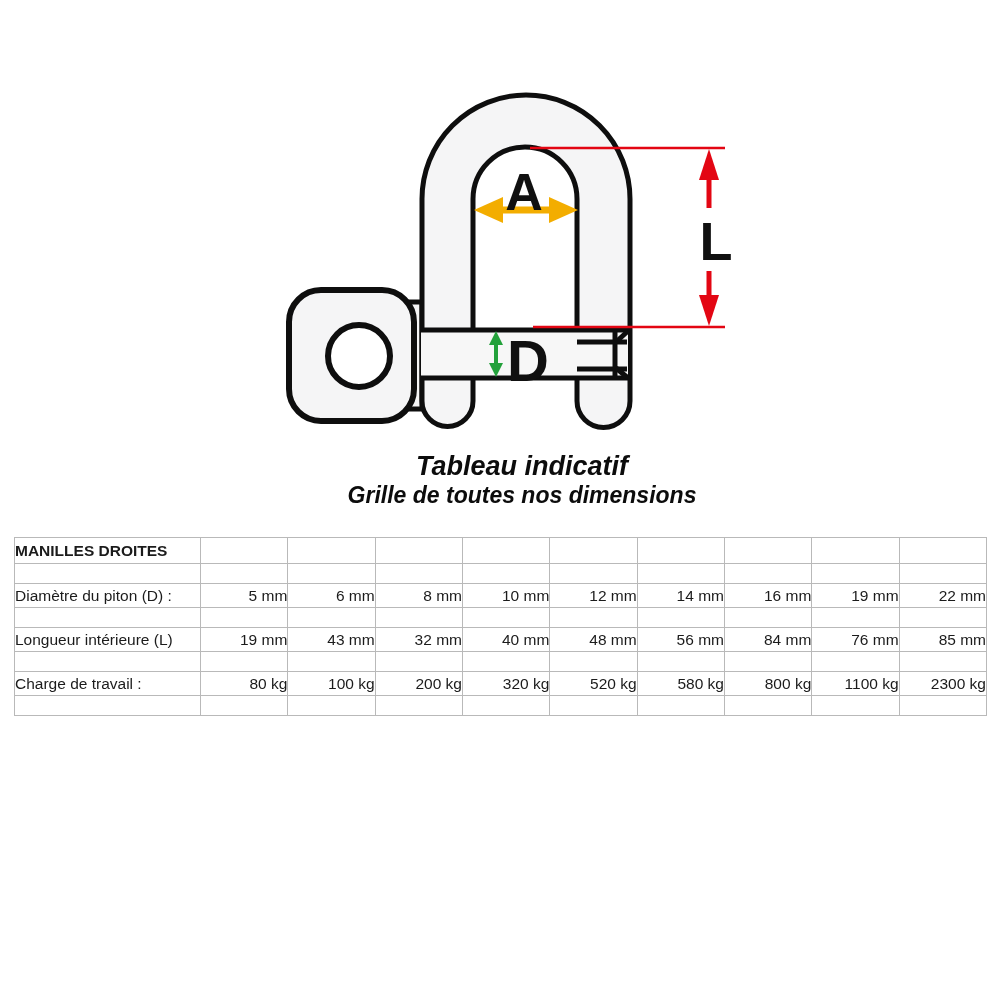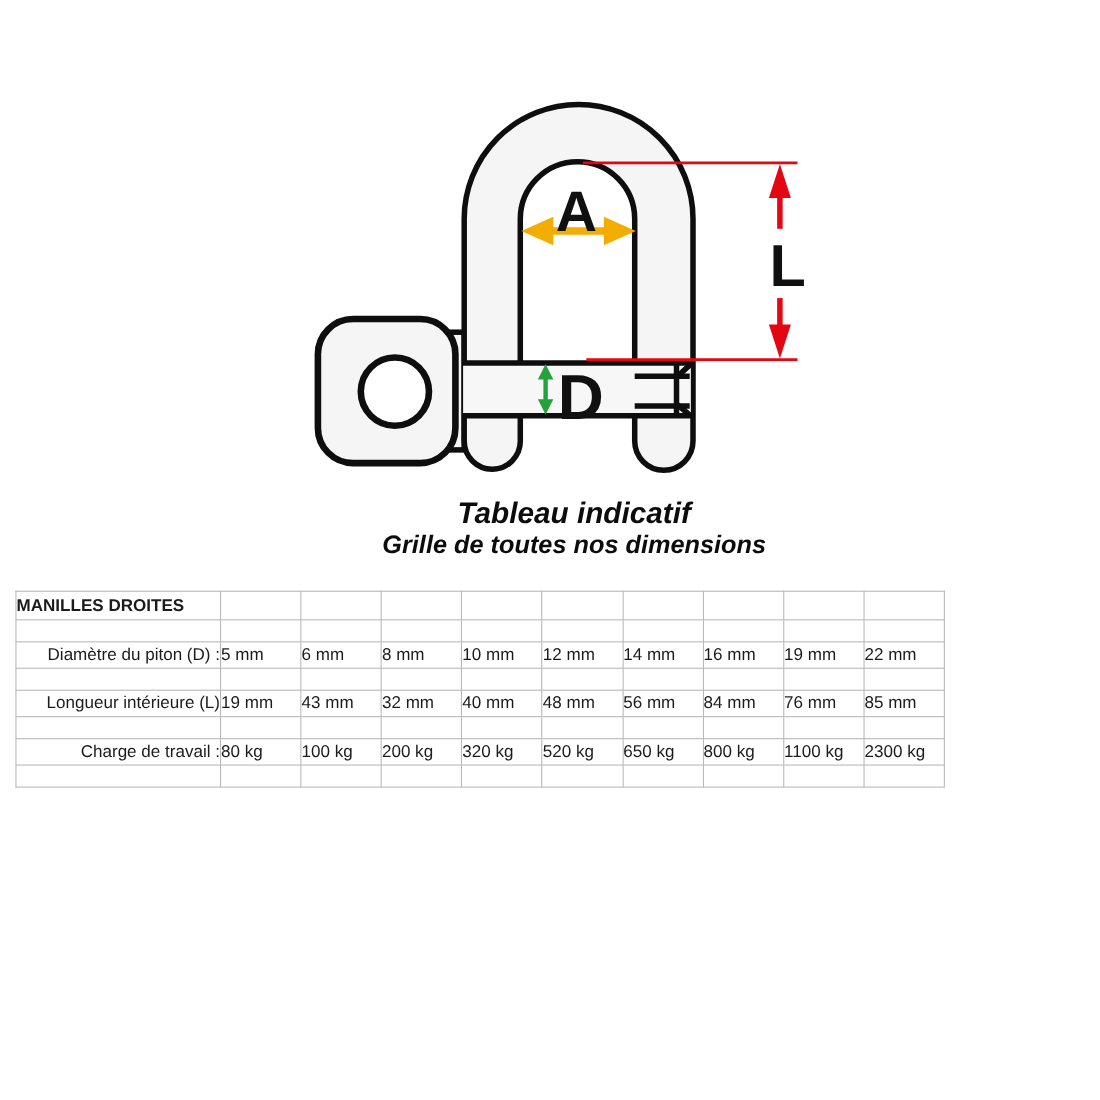--- a/index.html
+++ b/index.html
@@ -21,38 +21,38 @@
   .title {
     font-size: 27px; font-weight: bold; font-style: italic;
     line-height: 32px; color: #0c0c0c;
   }
   .subtitle {
     font-size: 23px; font-weight: bold; font-style: italic;
     line-height: 27px; color: #0c0c0c;
   }
   table.dims {
     position: absolute; left: 14px; top: 537px;
-    width: 845px;
+    width: 973px;
     border-collapse: collapse;
     table-layout: fixed;
   }
   table.dims td {
     border: 1px solid #b9b9b9;
     font-size: 15.5px;
     vertical-align: middle;
     padding: 0;
     white-space: nowrap;
     overflow: hidden;
   }
   tr.header-row td { height: 25px; }
   tr.spacer-row td { height: 19px; }
   tr.data-row td   { height: 23px; }
   td.hdr { font-weight: bold; font-size: 16px; padding-left: 5px; }
-  td.lbl { text-align: right; padding-left: 5px; }
-  td.val { text-align: left; margin-top: 11px; }
+  td.lbl { text-align: left; padding-left: 5px; }
+  td.val { text-align: right; margin-top: 11px; }
   svg text.dimlabel {
     font-family: "Liberation Sans", sans-serif;
     font-weight: bold;
     fill: #101010;
   }
 </style>
 </head>
 <body>
 
 <div>
@@ -203,21 +203,21 @@
           <td></td>
           <td></td>
         </tr>
         <tr class="data-row">
           <td class="lbl">Charge de travail :</td>
           <td class="val">80 kg</td>
           <td class="val">100 kg</td>
           <td class="val">200 kg</td>
           <td class="val">320 kg</td>
           <td class="val">520 kg</td>
-          <td class="val">650 kg</td>
+          <td class="val">580 kg</td>
           <td class="val">800 kg</td>
           <td class="val">1100 kg</td>
           <td class="val">2300 kg</td>
         </tr>
         <tr class="spacer-row">
           <td></td>
           <td></td>
           <td></td>
           <td></td>
           <td></td>

